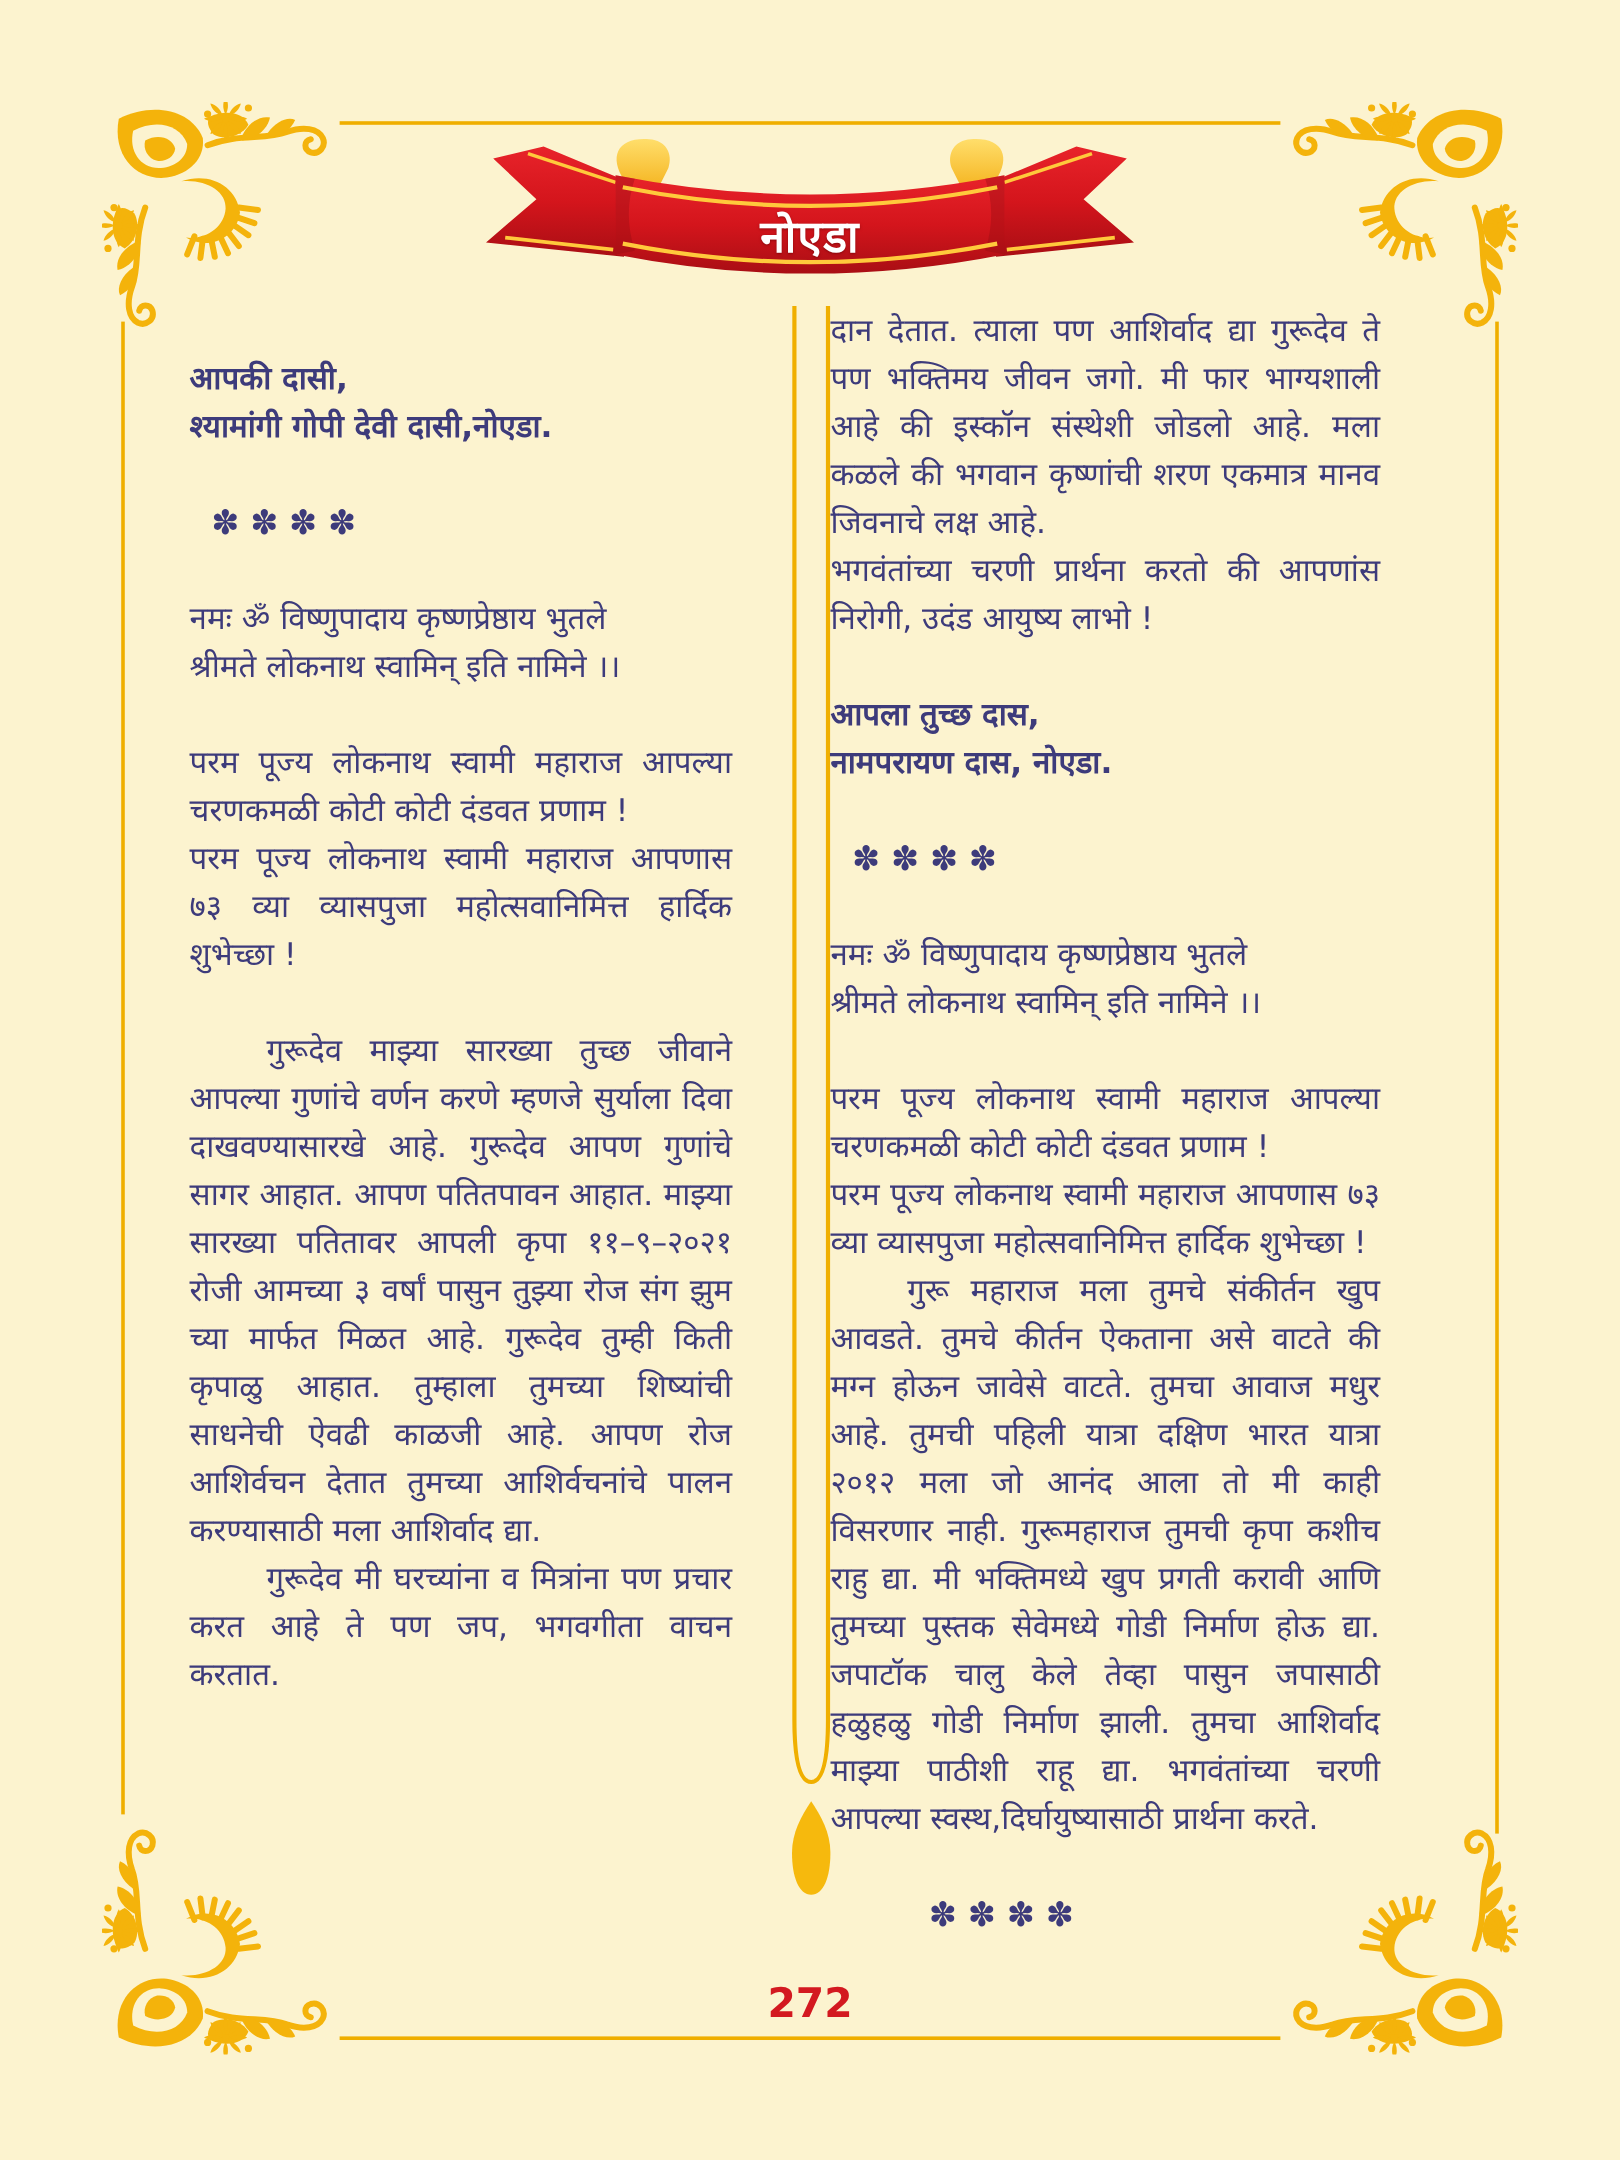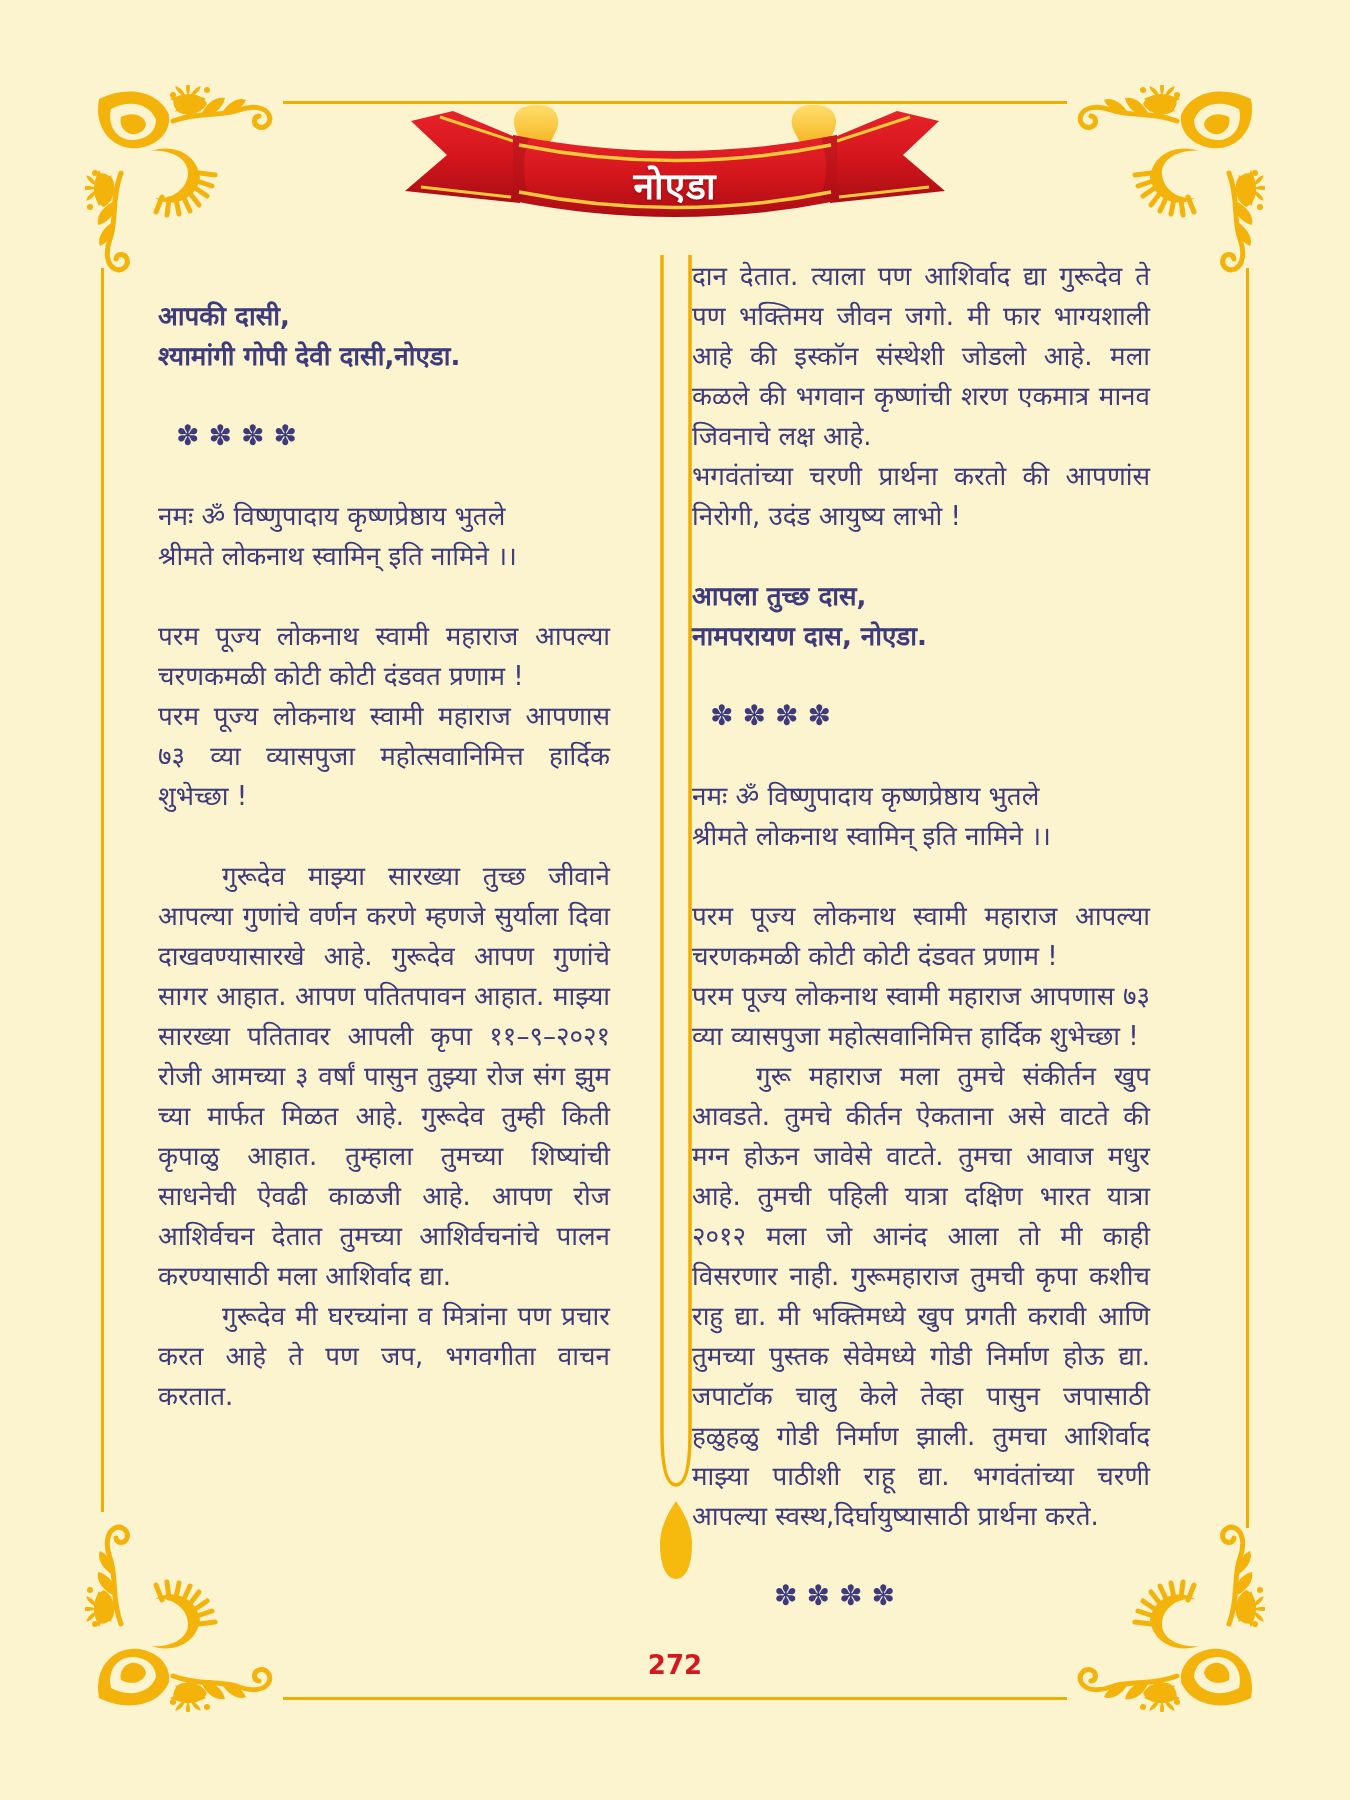--- a/index.html
+++ b/index.html
@@ -18,21 +18,21 @@
   #line-right{left:1246px;top:268px;width:3px;height:1260px;}
 
   
   .corner{position:absolute;width:200px;height:200px;}
   #c-tl{left:85px;top:85px;}
   #c-tr{left:1065px;top:85px;transform:scaleX(-1);}
   #c-bl{left:85px;top:1512px;transform:scaleY(-1);}
   #c-br{left:1065px;top:1512px;transform:scale(-1,-1);}
 
   
-  .banner{position:absolute;left:395px;top:97px;width:560px;height:135px;}
+  .banner{position:absolute;left:395px;top:108px;width:560px;height:135px;}
   .banner svg{position:absolute;inset:0;}
   .banner-title{
     position:absolute;left:0;top:62px;width:100%;text-align:center;
     color:#FFFFFF;font-size:37px;font-weight:bold;letter-spacing:1px;
     text-shadow:0 1px 2px rgba(90,0,0,.55);
   }
 
   
   .divider{position:absolute;left:647px;top:255px;width:58px;height:1335px;}
 
@@ -47,21 +47,21 @@
   .separator{
     font-weight:bold;font-size:28px;letter-spacing:9px;color:#3D3B7B;
   }
   .separator.inset{padding-left:82px;}
   .separator.slight{padding-left:18px;}
   .shloka div{white-space:nowrap;}
 
   
   .page-number{
     position:absolute;left:0;top:1650px;width:100%;text-align:center;
-    color:#D31920;font-size:26px;font-weight:bold;
+    color:#D31920;font-size:34px;font-weight:bold;
   }
 
   .defs-holder{position:absolute;width:0;height:0;overflow:hidden;}
 </style>
 </head>
 <body>
 
 <svg class="defs-holder" aria-hidden="true">
   <defs>
     <path id="orn-petal" d="M0,-3.5 C2.6,-8 2.6,-14 0,-18 C-2.6,-14 -2.6,-8 0,-3.5 Z"></path>

